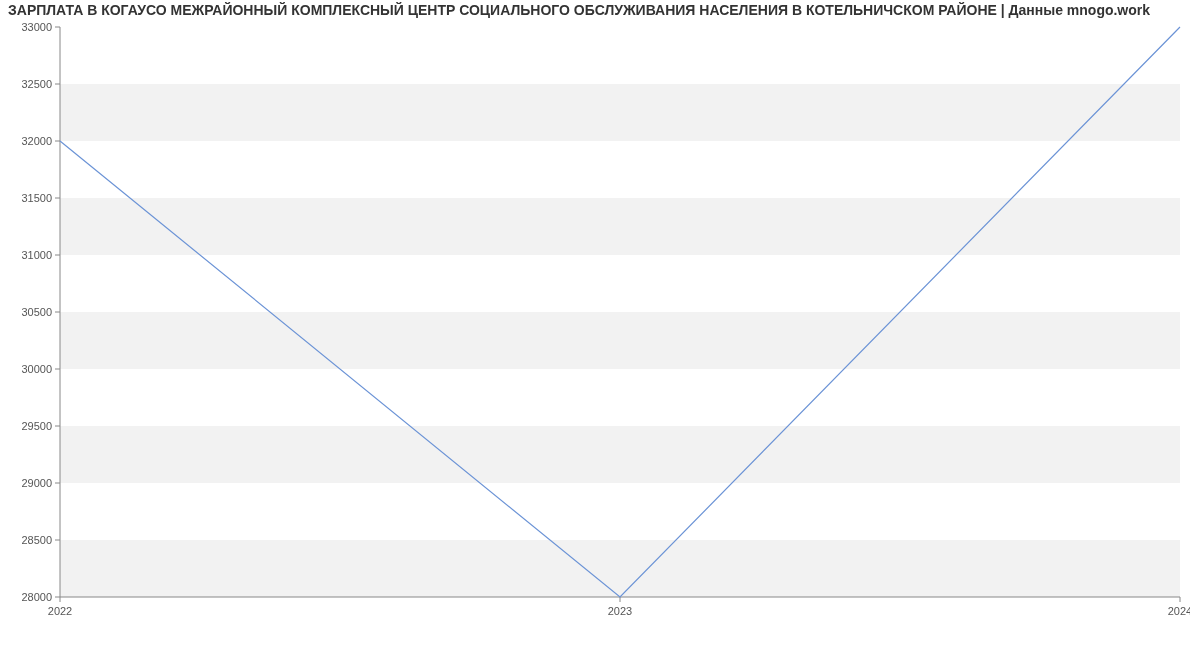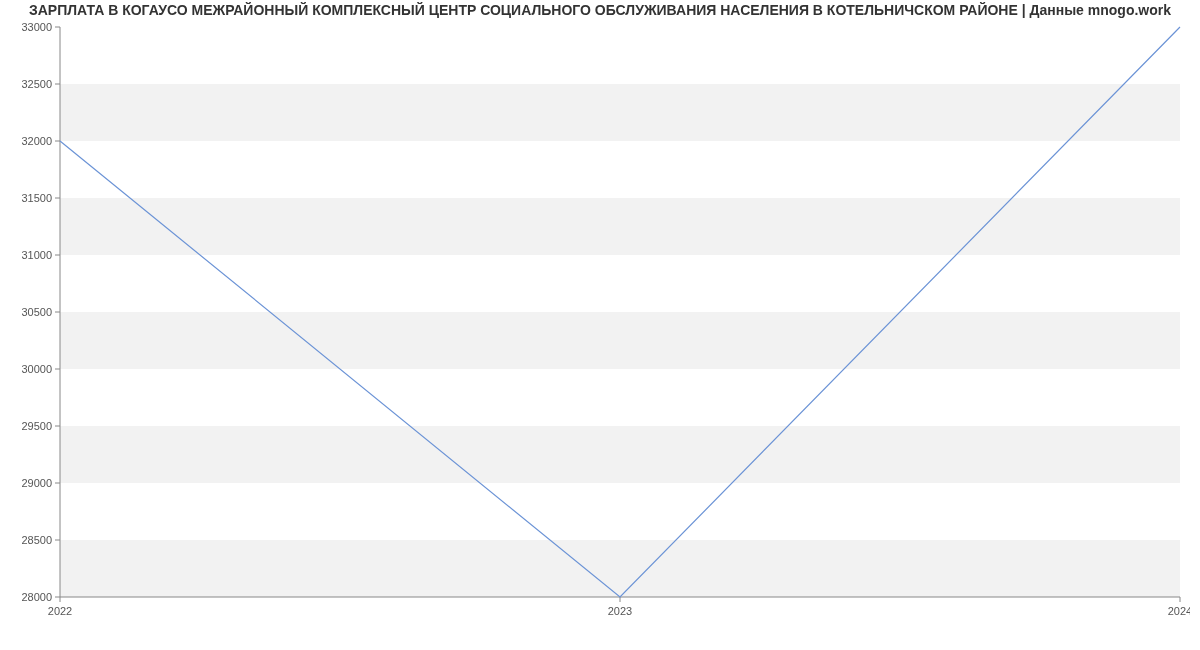--- a/index.html
+++ b/index.html
@@ -8,21 +8,20 @@
     width: 1200px;
     height: 650px;
     background: #ffffff;
     font-family: Arial, Helvetica, sans-serif;
     color: #333;
   }
   .chart-wrap {
     position: relative;
     width: 1200px;
     height: 650px;
-    text-align: center;
   }
   .title {
     position: absolute;
     top: 2px;
     left: 8px;
     right: 8px;
     font-size: 14px;
     font-weight: bold;
     color: #333;
     white-space: nowrap;

